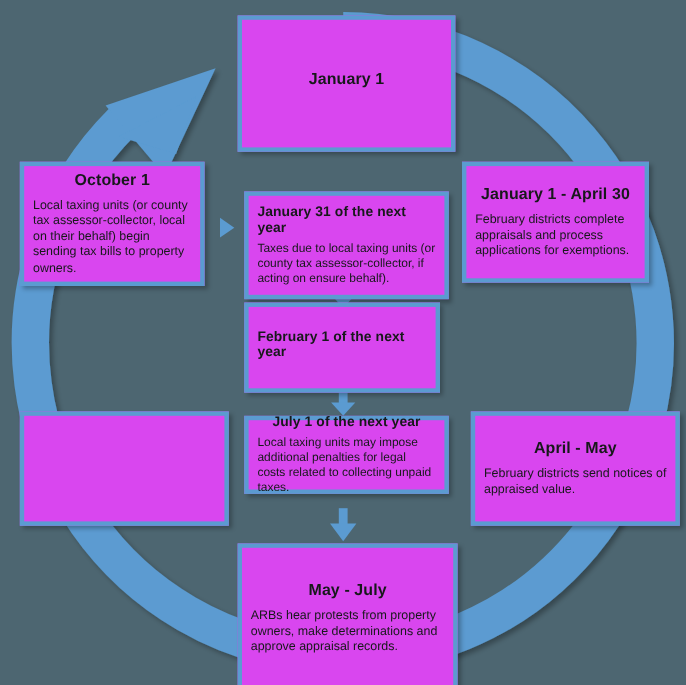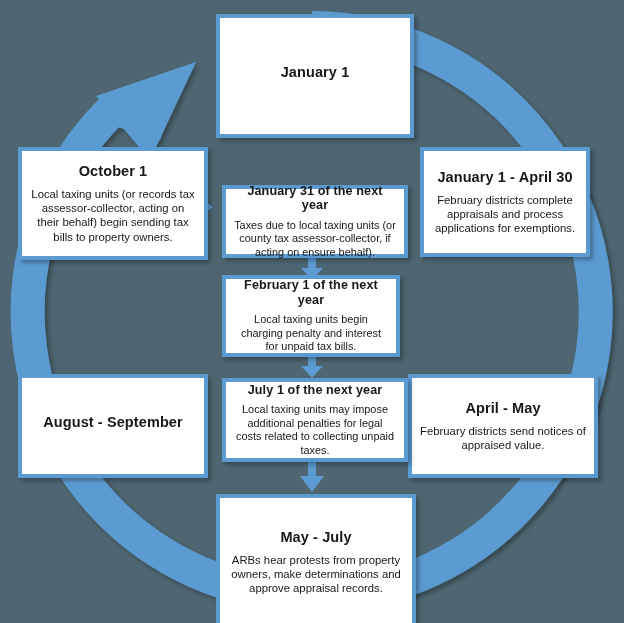--- a/index.html
+++ b/index.html
@@ -11,29 +11,28 @@
     position:relative;
   }
   #stage{position:absolute;left:0;top:0;width:624px;height:623px;}
 
   
   #ring-svg{position:absolute;left:0;top:0;width:624px;height:623px;}
 
   
   .box{
     position:absolute;
-    background:#ffffff;
+    background:#d946ef;
     border:4px solid #5b9bd1;
     box-sizing:border-box;
     box-shadow:3px 3px 4px rgba(0,0,0,.28);
     display:flex;
     flex-direction:column;
     align-items:center;
     justify-content:center;
-    text-align:center;
     color:#17181a;
     padding:6px 8px;
   }
   .box .ttl{
     font-weight:bold;
     font-size:14.5px;
     line-height:1.15;
     margin-bottom:7px;
     letter-spacing:.1px;
   }
@@ -41,29 +40,29 @@
     font-size:11.3px;
     line-height:1.26;
     letter-spacing:0px;
   }
   .box.small .ttl{font-size:12.6px;margin-bottom:6px;}
   .box.small .bdy{font-size:10.9px;line-height:1.25;}
 
   
   #box-jan1      {left:216px; top:14px;  width:198px; height:124px;}
   #box-jan-apr   {left:420px; top:147px; width:170px; height:110px;}
-  #box-apr-may   {left:408px; top:374px; width:190px; height:104px;}
+  #box-apr-may   {left:428px; top:374px; width:190px; height:104px;}
   #box-may-jul   {left:216px; top:494px; width:200px; height:136px;}
   #box-aug-sep   {left:18px;  top:374px; width:190px; height:104px;}
-  #box-oct1      {left:18px;  top:147px; width:190px; height:113px;}
+  #box-oct1      {left:18px;  top:147px; width:168px; height:113px;}
 
   
-  #box-jan31     {left:222px; top:185px; width:186px; height:73px;}
+  #box-jan31     {left:222px; top:174px; width:186px; height:98px;}
   #box-feb1      {left:222px; top:275px; width:178px; height:82px;}
-  #box-jul1      {left:222px; top:378px; width:186px; height:84px;}
+  #box-jul1      {left:222px; top:378px; width:186px; height:71px;}
 </style>
 </head>
 <body>
 
 <div id="stage">
 
   <svg id="ring-svg" viewBox="0 0 624 623">
     <defs>
       <filter id="sh" x="-30%" y="-30%" width="170%" height="170%">
         <feDropShadow dx="3" dy="3" stdDeviation="2.2" flood-color="#000" flood-opacity="0.30"></feDropShadow>
@@ -111,36 +110,34 @@
     <div class="ttl">April - May</div>
     <div class="bdy">February districts send notices of appraised value.</div>
   </div>
 
   <div class="box" id="box-may-jul">
     <div class="ttl">May - July</div>
     <div class="bdy">ARBs hear protests from property owners, make determinations and approve appraisal records.</div>
   </div>
 
   <div class="box" id="box-aug-sep">
-    <div class="ttl">August - September</div>
   </div>
 
   <div class="box" id="box-oct1">
     <div class="ttl">October 1</div>
-    <div class="bdy">Local taxing units (or records tax assessor-collector, acting on their behalf) begin sending tax bills to property owners.</div>
+    <div class="bdy">Local taxing units (or county tax assessor-collector, local on their behalf) begin sending tax bills to property owners.</div>
   </div>
 
   <div class="box small" id="box-jan31">
     <div class="ttl">January 31 of the next year</div>
     <div class="bdy">Taxes due to local taxing units (or county tax assessor-collector, if acting on ensure behalf).</div>
   </div>
 
   <div class="box small" id="box-feb1">
     <div class="ttl">February 1 of the next year</div>
-    <div class="bdy">Local taxing units begin charging penalty and interest for unpaid tax bills.</div>
   </div>
 
   <div class="box small" id="box-jul1">
     <div class="ttl">July 1 of the next year</div>
     <div class="bdy">Local taxing units may impose additional penalties for legal costs related to collecting unpaid taxes.</div>
   </div>
 
 </div>
 
 </body></html>

